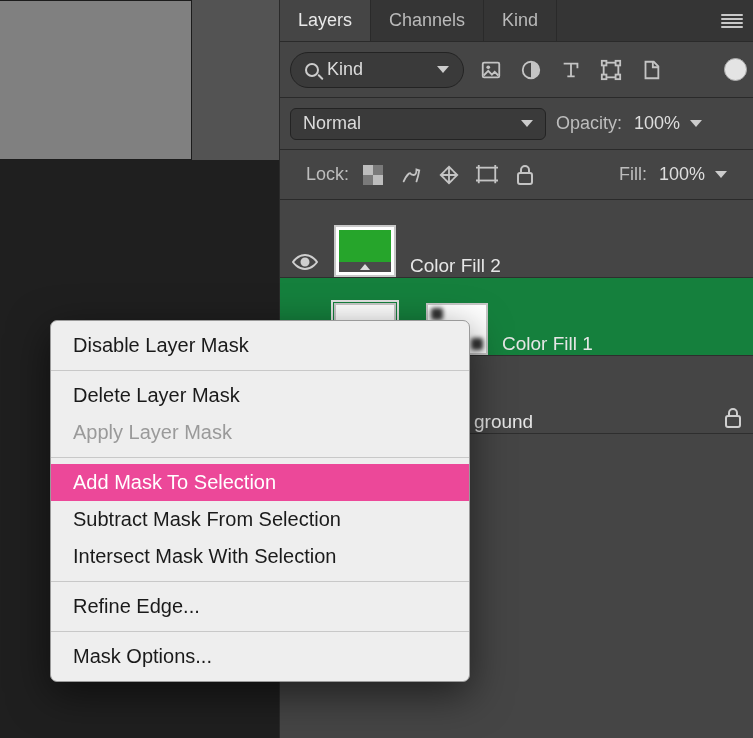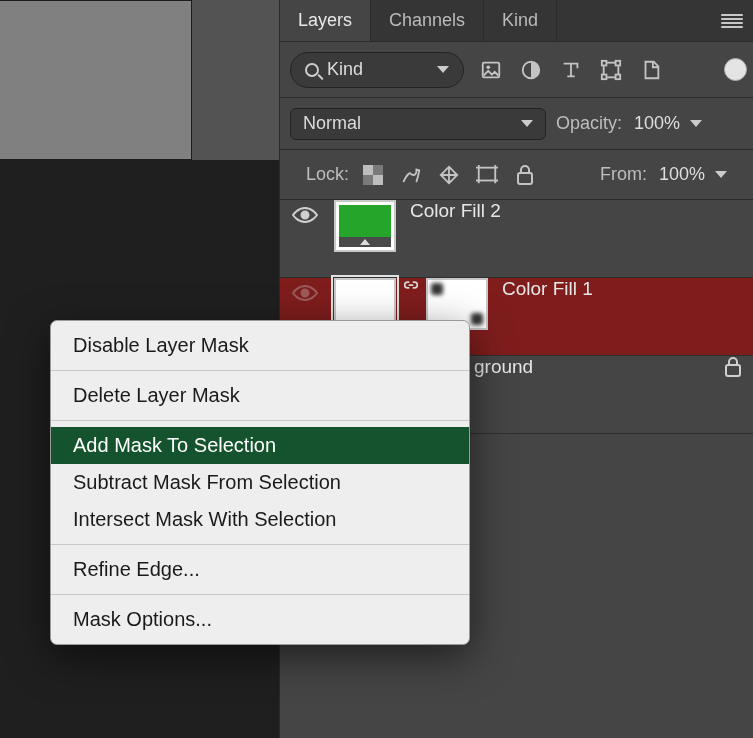--- a/index.html
+++ b/index.html
@@ -38,43 +38,43 @@
   .lbl { font-size:18px; color:#bdbdbd; }
   .pct { font-size:18px; color:#dedede; margin-left:2px; }
 
   
   .lock-row { display:flex; align-items:center; height:50px; padding:0 26px; border-bottom:1px solid #2a2a2a; gap:10px; }
   .lock-row .licon { width:28px; height:28px; display:flex; align-items:center; justify-content:center; color:#c0c0c0; }
   .lock-spacer { flex:1; }
 
   
   .layers { }
-  .layer { display:flex; align-items:flex-start; height:78px; border-bottom:1px solid #2e2e2e; padding:0 10px; gap:14px; }
-  .layer.selected { background:#7f1d1d; }
+  .layer { display:flex; align-items:flex-end; height:78px; border-bottom:1px solid #2e2e2e; padding:0 10px; gap:14px; }
+  .layer.selected { background:#15803d; }
   .eye { width:30px; height:30px; display:flex; align-items:center; justify-content:center; color:#cfcfcf; }
   .thumb { width:62px; height:52px; background:#fff; border:2px solid #c8c8c8; position:relative; }
   .thumb.green .inner { position:absolute; inset:3px 3px 13px 3px; background:#26a52b; }
   .thumb.green .bottom { position:absolute; left:3px; right:3px; bottom:3px; height:10px; background:#4a4a4a; display:flex; align-items:center; justify-content:center; }
   .thumb.green .tri { width:0; height:0; border-left:5px solid transparent; border-right:5px solid transparent; border-bottom:6px solid #ddd; }
   .thumb.white { background:#fff; }
   .thumb.dots { background:#fff; }
   .thumb.dots::before, .thumb.dots::after { content:""; position:absolute; width:12px; height:12px; background:#343434; border-radius:3px; filter:blur(2px);}
   .thumb.dots::before { left:3px; top:3px; }
   .thumb.dots::after { right:3px; bottom:3px; }
   .link-icon { color:#c8c8c8; font-size:13px; margin:0 -6px;}
   .layer-name { font-size:19px; color:#e6e6e6; }
   .lock-right { margin-left:auto; color:#cfcfcf; }
 
   .thumb.sel { outline:2px solid #e2e2e2; outline-offset:1px; }
 
   
   .ctx { position:absolute; left:50px; top:320px; width:420px; background:#eeeeee; border:1px solid #9a9a9a; border-radius:7px; box-shadow:0 12px 40px rgba(0,0,0,.55); padding:6px 0; color:#1a1a1a; font-size:20px; }
   .ctx .item { padding:7px 22px; white-space:nowrap; }
   .ctx .item.disabled { color:#9a9a9a; }
-  .ctx .item.hl { background:#14532d; color:#fff; }
+  .ctx .item.hl { background:#ec4899; color:#fff; }
   .ctx hr { border:none; border-top:1px solid #c8c8c8; margin:6px 0; }
 </style>
 </head>
 <body>
 
 <div class="canvas-top"></div>
 <div class="canvas-dark"></div>
 
 <div class="panel">
 
@@ -173,21 +173,21 @@
           <path d="M4 1v3M22 1v3M4 21v-3M22 21v-3M1 4h3M1 18h3M25 4h-3M25 18h-3"></path>
         </svg>
     </div>
     <div class="licon">
       <svg width="20" height="22" viewBox="0 0 20 22" stroke="#c4c4c4" stroke-width="2" fill="none">
           <rect x="3" y="9" width="14" height="11" rx="2"></rect>
           <path d="M6 9V6a4 4 0 018 0v3"></path>
         </svg>
     </div>
     <span class="lock-spacer"></span>
-    <span class="lbl">From:</span>
+    <span class="lbl">Fill:</span>
     <span class="pct">100%</span>
     <span class="chev"></span>
   </div>
 
   <div class="layers">
 
     <div class="layer">
       <div class="eye">
         <svg width="26" height="18" viewBox="0 0 26 18" stroke="#cfcfcf" stroke-width="2" fill="none">
             <path d="M1 9s4.5-7 12-7 12 7 12 7-4.5 7-12 7S1 9 1 9z"></path>
@@ -231,20 +231,21 @@
       </span>
     </div>
 
   </div>
 </div>
 
 <div class="ctx">
   <div class="item">Disable Layer Mask</div>
   <hr>
   <div class="item">Delete Layer Mask</div>
+  <div class="item disabled">Apply Layer Mask</div>
   <hr>
   <div class="item hl">Add Mask To Selection</div>
   <div class="item">Subtract Mask From Selection</div>
   <div class="item">Intersect Mask With Selection</div>
   <hr>
   <div class="item">Refine Edge...</div>
   <hr>
   <div class="item">Mask Options...</div>
 </div>
 

